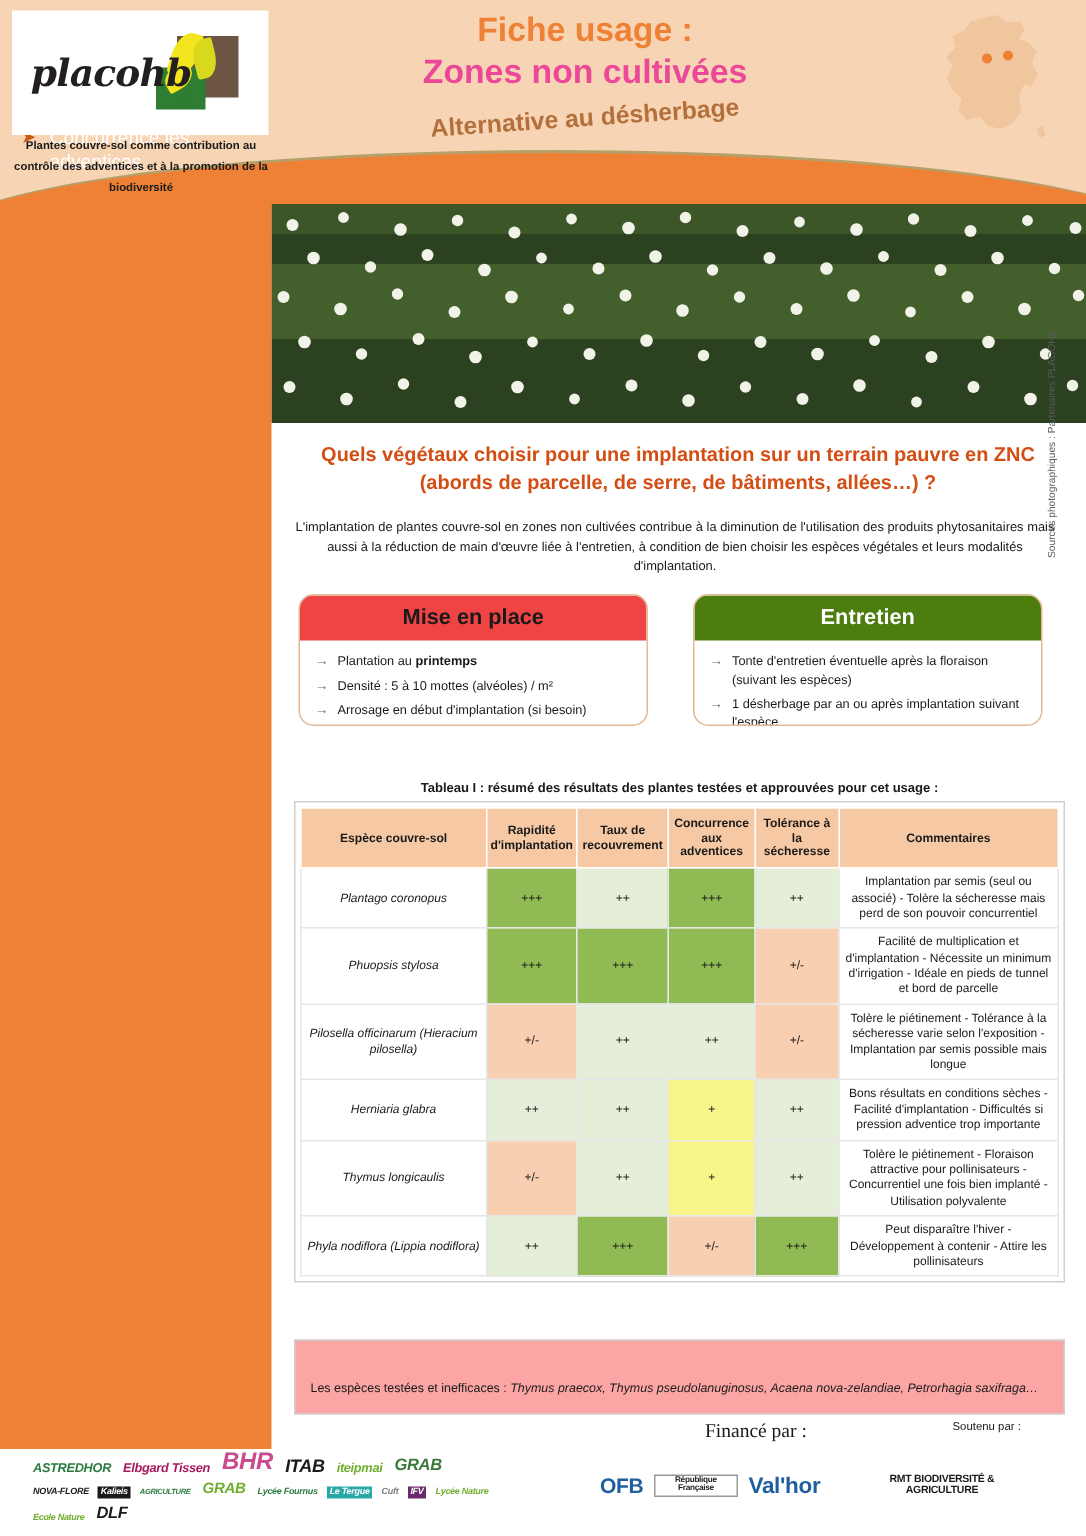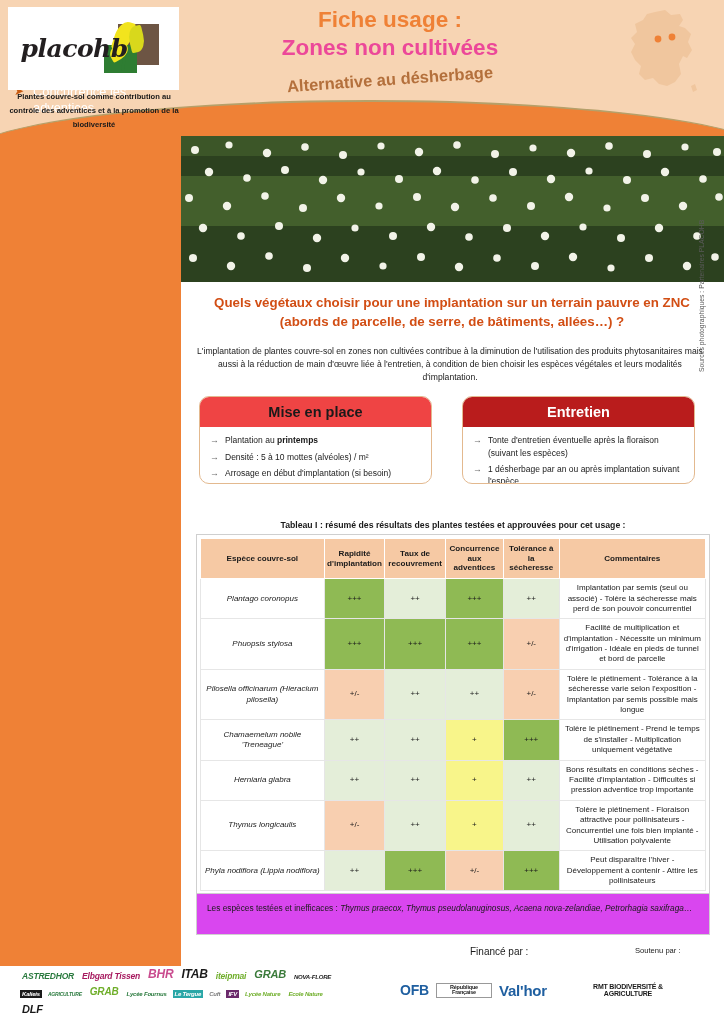--- a/index.html
+++ b/index.html
@@ -157,21 +157,21 @@
     position:absolute; width:233px; border:1px solid #e3b98f;
     border-radius:10px; background:#ffffff; overflow:hidden;
   }
   .card-mise { left:199px; top:396px; height:88px; }
   .card-ent  { left:462px; top:396px; height:88px; }
   .card-head {
     height:30px; display:flex; align-items:center; justify-content:center;
     font-size:14.5px; font-weight:700;
   }
   .head-mise { background:#ef4444; color:#1a1a1a; }
-  .head-ent  { background:#b91c1c; color:#ffffff; }
+  .head-ent  { background:#4d7c0f; color:#ffffff; }
   .card-body { padding:7px 10px 4px 10px; }
   .li-row { display:flex; margin-bottom:3px; }
   .li-arrow { color:#6b6b6b; font-size:9px; margin-right:6px; line-height:1.5; flex:0 0 auto; }
   .li-text { font-size:8.5px; color:#1a1a1a; line-height:1.5; }
   .li-text b { font-weight:700; }
 
   .side-credit {
     position:absolute; left:698px; top:372px;
     transform:rotate(-90deg); transform-origin:left top;
     font-size:6.8px; color:#5a5a5a; white-space:nowrap;
@@ -198,22 +198,22 @@
   }
   td.sp { font-style:italic; background:#ffffff; }
   td.cm { text-align:center; background:#ffffff; font-size:7.6px; line-height:1.28; }
   .g3 { background:#8fba54; }
   .g2 { background:#e4eed9; }
   .y1 { background:#f8f58a; }
   .o0 { background:#f8cfb0; }
 
   .note-box {
     position:absolute; left:196px; top:893px; width:514px; height:42px;
-    border:1px solid #cfcfcf; background:#d946ef;
-    padding:7px 10px;
+    border:1px solid #cfcfcf; background:#fca5a5;
+    padding:24px 10px;
     font-size:8.3px; color:#1a1a1a; line-height:1.75;
   }
   .note-box i { font-style:italic; }
 
   
   .footer { position:absolute; left:0; top:966px; width:724px; height:58px; background:#ffffff; }
   .logos-left {
     position:absolute; left:16px; top:961px; width:322px; height:58px;
     background:#ffffff; display:flex; flex-wrap:wrap; align-items:flex-end;
     gap:2px 4px; padding:3px 4px;font-style:italic;
@@ -222,21 +222,21 @@
     position:absolute; left:334px; top:961px; width:380px; height:58px;
     background:#ffffff; display:flex; flex-wrap:wrap; align-items:center;
     gap:2px 5px; padding:3px 4px;
   }
   .lg {
     font-size:8.5px; font-weight:700; letter-spacing:-0.2px;
     display:flex; align-items:center; justify-content:center;
     padding:1px 2px; line-height:1;
   }
   .fin-label {
-    position:absolute; left:470px; top:946px; font-size:10px; color:#1a1a1a;
+    position:absolute; left:470px; top:946px; font-size:13px; color:#1a1a1a;font-family:Liberation Serif, serif;
   }
   .sout-label {
     position:absolute; left:635px; top:946px; font-size:7.6px; color:#1a1a1a;
   }
 </style>
 </head>
 <body>
 
 <div class="header-band">
   <div class="header-curve"></div>
@@ -585,28 +585,20 @@
       </tr>
       <tr>
         <td class="sp">Pilosella officinarum (Hieracium pilosella)</td>
         <td class="o0">+/-</td>
         <td class="g2">++</td>
         <td class="g2">++</td>
         <td class="o0">+/-</td>
         <td class="cm">Tolère le piétinement - Tolérance à la sécheresse varie selon l'exposition - Implantation par semis possible mais longue</td>
       </tr>
       <tr>
-        <td class="sp">Chamaemelum nobile 'Treneague'</td>
-        <td class="g2">++</td>
-        <td class="g2">++</td>
-        <td class="y1">+</td>
-        <td class="g3">+++</td>
-        <td class="cm">Tolère le piétinement - Prend le temps de s'installer - Multiplication uniquement végétative</td>
-      </tr>
-      <tr>
         <td class="sp">Herniaria glabra</td>
         <td class="g2">++</td>
         <td class="g2">++</td>
         <td class="y1">+</td>
         <td class="g2">++</td>
         <td class="cm">Bons résultats en conditions sèches - Facilité d'implantation - Difficultés si pression adventice trop importante</td>
       </tr>
       <tr>
         <td class="sp">Thymus longicaulis</td>
         <td class="o0">+/-</td>
@@ -631,21 +623,21 @@
   <span>Les espèces testées et inefficaces : </span><i>Thymus praecox, Thymus pseudolanuginosus, Acaena nova-zelandiae, Petrorhagia saxifraga…</i>
 </div>
 
 <div class="footer"></div>
 <div class="fin-label">Financé par :</div>
 <div class="sout-label">Soutenu par :</div>
 
 <div class="logos-left">
   <span class="lg" style="color:#2a7a3e">ASTREDHOR</span>
   <span class="lg" style="color:#a6195e">Elbgard Tissen</span>
-  <span class="lg" style="color:#c94b8e;font-size:12px">BHR</span>
+  <span class="lg" style="color:#c94b8e;font-size:16px">BHR</span>
   <span class="lg" style="color:#1a1a1a;font-size:12px">ITAB</span>
   <span class="lg" style="color:#6fae2a">iteipmai</span>
   <span class="lg" style="color:#3a7a3a;font-size:11px">GRAB</span>
   <span class="lg" style="color:#1a1a1a;font-size:6px">NOVA-FLORE</span>
   <span class="lg" style="color:#ffffff;background:#1a1a1a;font-size:6px">Kalieis</span>
   <span class="lg" style="color:#2a7a3e;font-size:5px">AGRICULTURE</span>
   <span class="lg" style="color:#6fae2a;font-size:10px">GRAB</span>
   <span class="lg" style="color:#2a7a3e;font-size:6px">Lycée Fournus</span>
   <span class="lg" style="color:#ffffff;background:#2aa7a7;font-size:6px">Le Tergue</span>
   <span class="lg" style="color:#7a7a7a;font-size:6px">Cuft</span>

